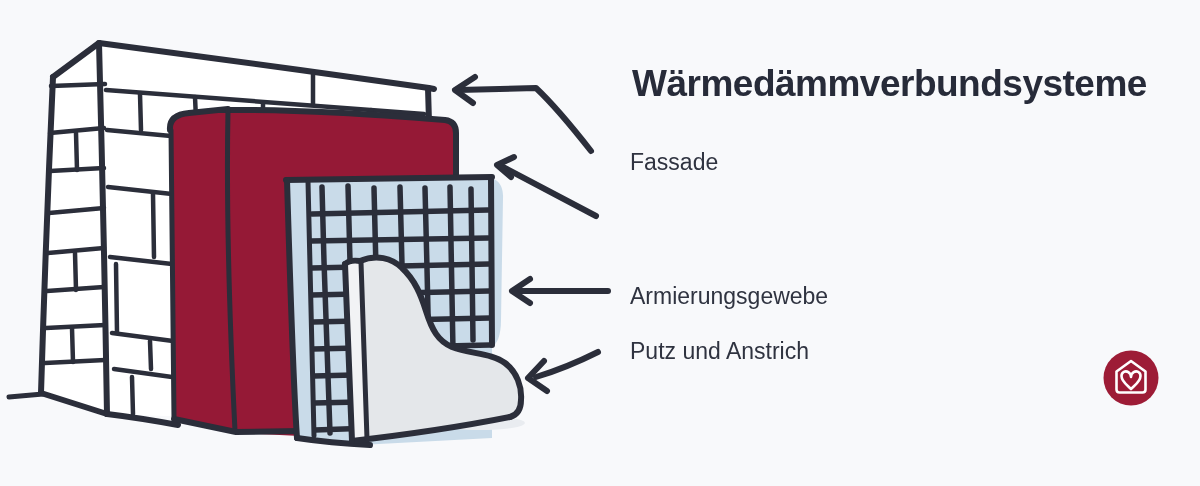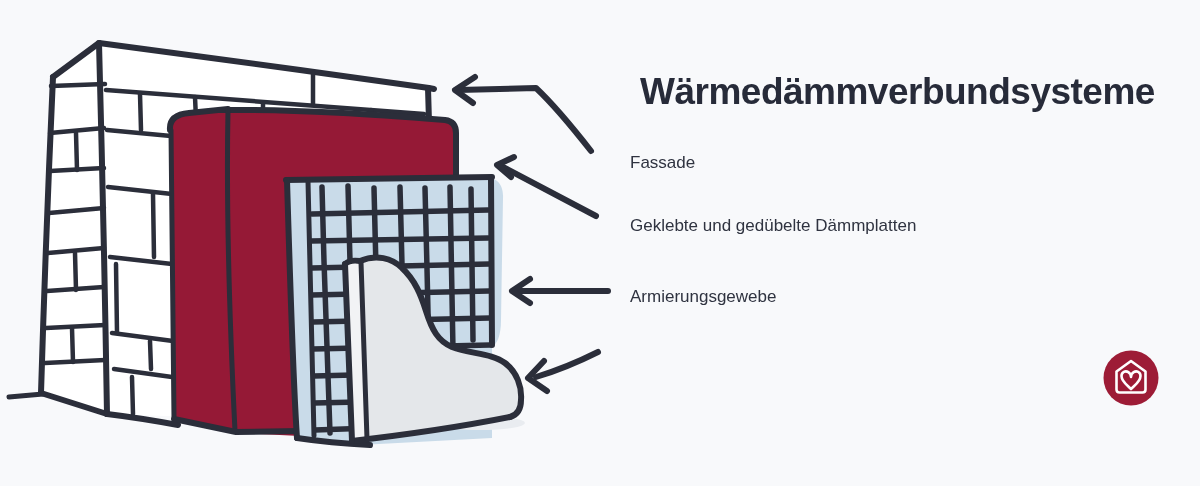--- a/index.html
+++ b/index.html
@@ -12,26 +12,26 @@
   .illustration{position:absolute;left:0;top:0;}
   .ink{stroke:var(--ink,#2b2e3a);fill:none;stroke-linecap:round;stroke-linejoin:round;}
   .w6{stroke-width:6}.w55{stroke-width:5.5}.w5{stroke-width:5}.w45{stroke-width:4.5}
   .fill-wall{fill:var(--wall,#ffffff)}
   .fill-red{fill:var(--red,#951936)}
   .fill-blue{fill:var(--blue,#c9dbe9)}
   .fill-plaster{fill:var(--plaster,#e4e7ea)}
   .fill-side{fill:var(--plaster-side,#f2f3f5)}
   .fill-shadow{fill:var(--shadow,#e9ecf0)}
   .title{
-    position:absolute;left:628px;top:58px;margin:12px;
+    position:absolute;left:628px;top:58px;margin:4px;
     font-size:37px;font-weight:700;line-height:44px;letter-spacing:-0.5px;
     color:var(--title,#272b39);white-space:nowrap;
   }
   .lbl{
-    position:absolute;left:630px;font-size:17px;line-height:25px;
+    position:absolute;left:630px;font-size:23px;line-height:25px;
     color:var(--text,#2f3340);white-space:nowrap;
   }
   .lbl-1{top:150px}.lbl-2{top:213px}.lbl-3{top:284px}.lbl-4{top:339px}
   .logo{position:absolute;left:1103px;top:350px;width:56px;height:56px;}
 </style>
 </head>
 <body>
 
 <div class="canvas">
 
@@ -137,22 +137,22 @@
       <g>
         <path class="ink w6" d="M 598 352 C 576 363 556 371 536 377"></path>
         <path class="ink w6" d="M 544 361 L 528 378 L 547 391"></path>
       </g>
     </g>
   </svg>
 
   <h1 class="title">Wärmedämmverbundsysteme</h1>
 
   <div class="lbl lbl-1">Fassade</div>
-  <div class="lbl lbl-2">Geklebte und gedübelte Dämmplatten</div>
   <div class="lbl lbl-3">Armierungsgewebe</div>
+  <div class="lbl lbl-4">Putz und Anstrich</div>
 
   <div class="logo">
     <svg width="56" height="56" viewBox="0 0 56 56">
       <circle cx="28" cy="28" r="27.5" style="fill:var(--logo-bg,#9d1c36)"></circle>
       <path d="M 13.5 39.5 L 13.5 21.5 L 28 11 L 42.5 21.5 L 42.5 39.5 Q 42.5 42.5 39.5 42.5 L 16.5 42.5 Q 13.5 42.5 13.5 39.5 Z" style="fill:none;stroke:var(--logo-fg,#fff);stroke-width:2.6;stroke-linejoin:round;stroke-linecap:round"></path>
       <path d="M 28 39 C 24 35 18.5 31.5 18.5 26 C 18.5 22 22.5 20.3 25.3 22.2 C 27 23.3 28 25 28 27 C 28 25 29 23.3 30.7 22.2 C 33.5 20.3 37.5 22 37.5 26 C 37.5 31.5 32 35 28 39 Z" style="fill:none;stroke:var(--logo-fg,#fff);stroke-width:2.6;stroke-linejoin:round;stroke-linecap:round"></path>
     </svg>
   </div>
 
 </div>

